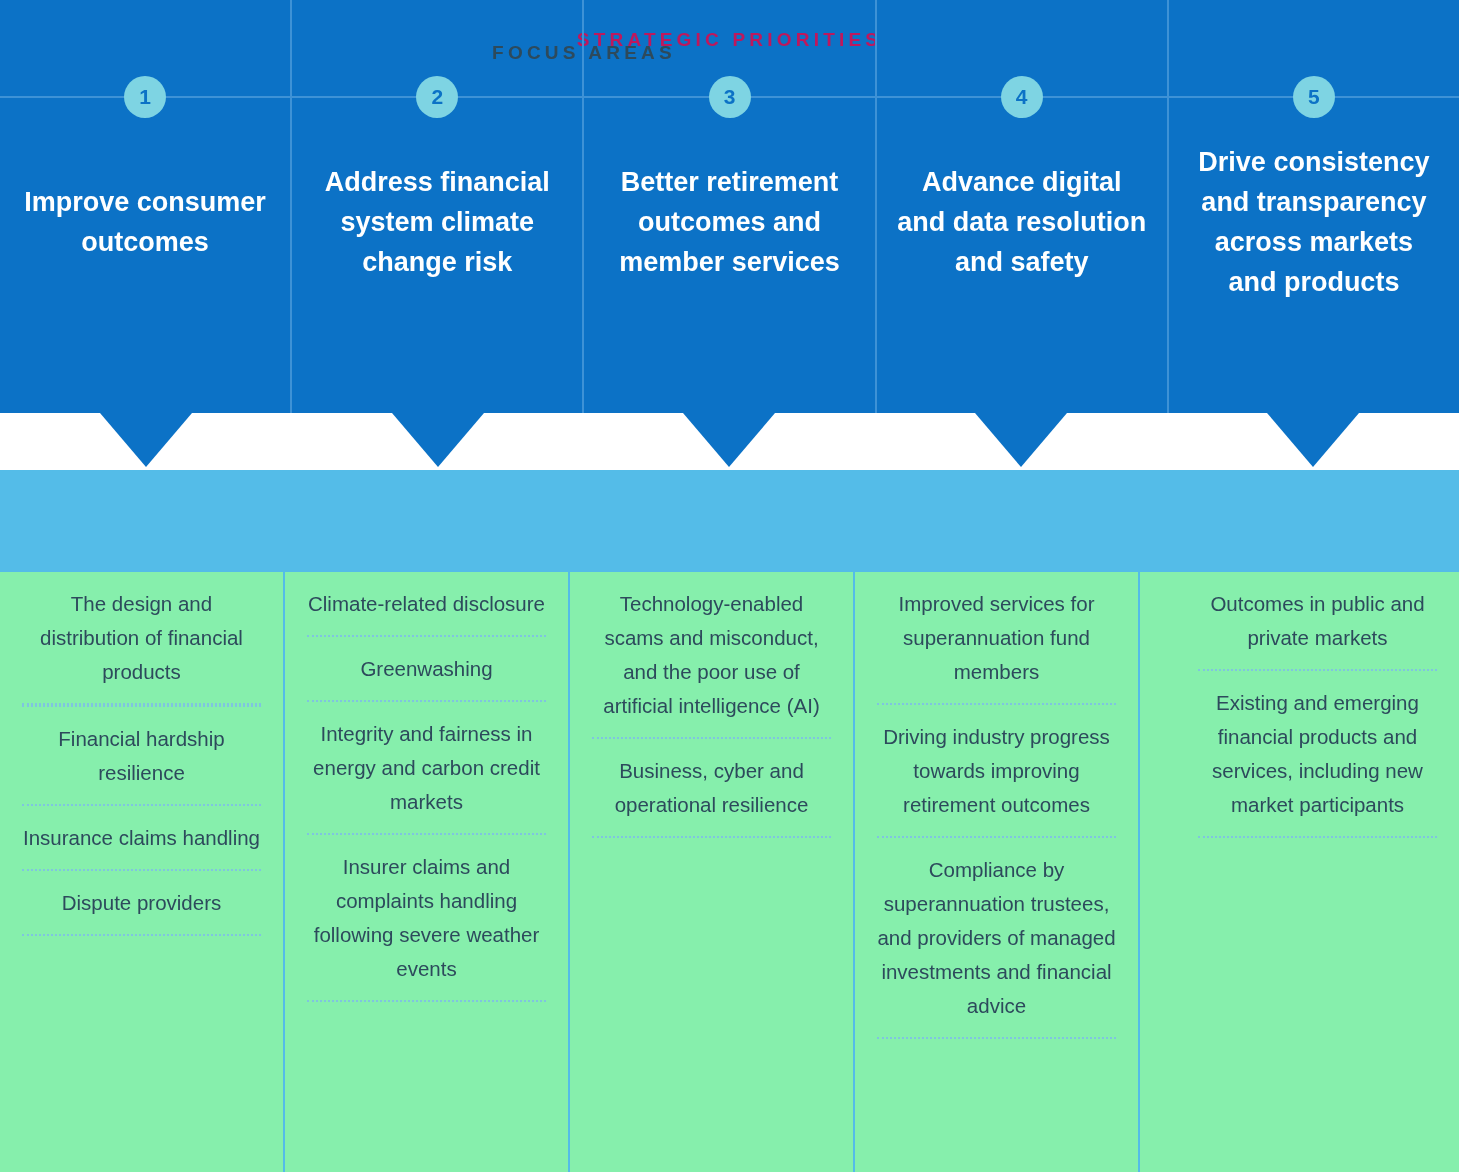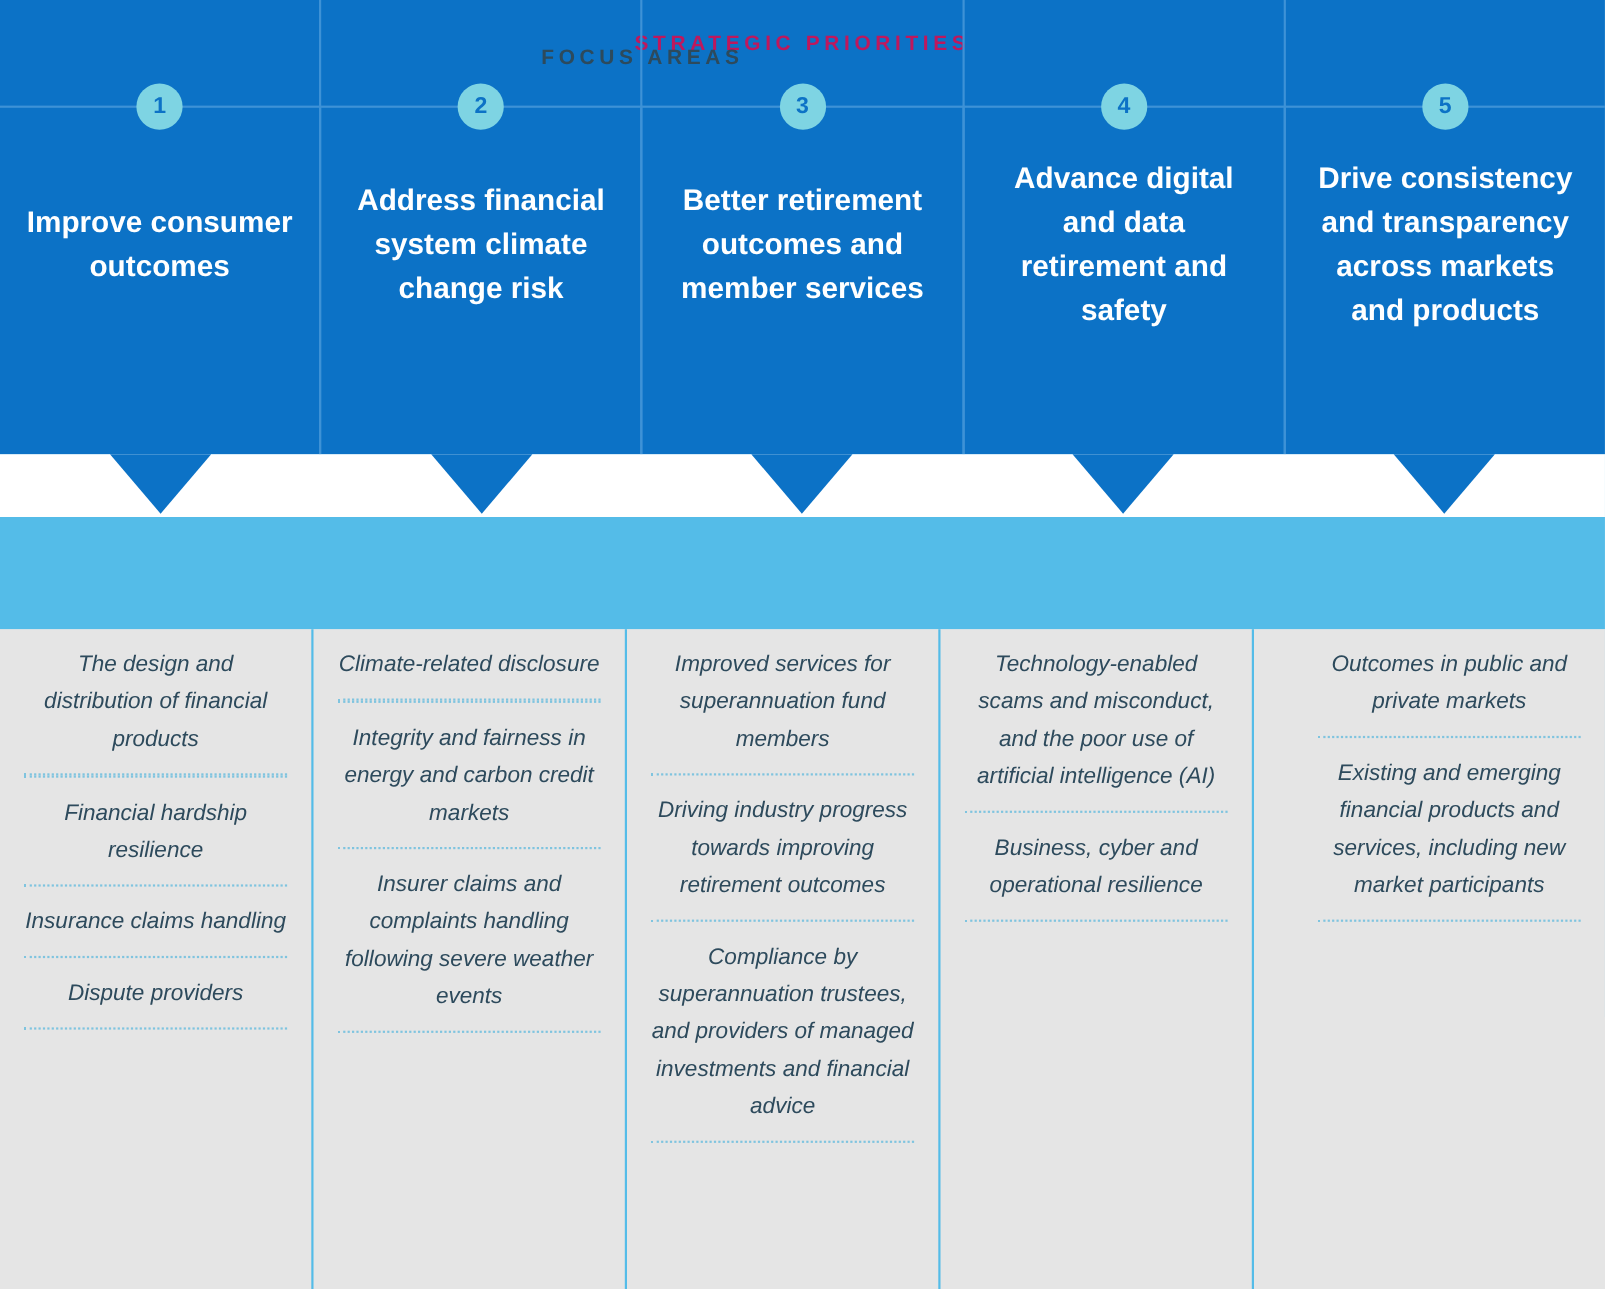--- a/index.html
+++ b/index.html
@@ -162,22 +162,21 @@
   }
 
   
   .focus-cols {
     position: absolute;
     left: 0;
     top: 572px;
     width: 1459px;
     height: 600px;
     display: flex;
-    background: #e5e5e5;
-    font-style: italic;
+    background: #86efac;
   }
   .focus-col {
     position: relative;
     flex: 1 1 0;
     box-sizing: border-box;
     border-right: 2px solid #54BCE8;
     padding: 0 18px;
   }
   .focus-col:last-child {
     border-right: none;
@@ -218,21 +217,21 @@
         <div class="priority-label">Address financial system climate change risk</div>
       </div>
       <div class="priority-col">
         <div class="col-divider"></div>
         <div class="num-badge">3</div>
         <div class="priority-label">Better retirement outcomes and member services</div>
       </div>
       <div class="priority-col">
         <div class="col-divider"></div>
         <div class="num-badge">4</div>
-        <div class="priority-label">Advance digital and data retirement and safety</div>
+        <div class="priority-label">Advance digital and data resolution and safety</div>
       </div>
       <div class="priority-col">
         <div class="num-badge">5</div>
         <div class="priority-label">Drive consistency and transparency across markets and products</div>
       </div>
     </div>
 
   <div class="gap-strip"></div>
   <div class="chevrons" id="chevrons">
       <div class="chevron-cell">
@@ -263,41 +262,42 @@
         <div class="focus-item">Financial hardship resilience</div>
         <div class="focus-sep"></div>
         <div class="focus-item">Insurance claims handling</div>
         <div class="focus-sep"></div>
         <div class="focus-item">Dispute providers</div>
         <div class="focus-sep"></div>
       </div>
       <div class="focus-col">
         <div class="focus-item">Climate-related disclosure</div>
         <div class="focus-sep"></div>
+        <div class="focus-item">Greenwashing</div>
         <div class="focus-sep"></div>
         <div class="focus-item">Integrity and fairness in energy and carbon credit markets</div>
         <div class="focus-sep"></div>
         <div class="focus-item">Insurer claims and complaints handling following severe weather events</div>
         <div class="focus-sep"></div>
       </div>
       <div class="focus-col">
+        <div class="focus-item">Technology-enabled scams and misconduct, and the poor use of artificial intelligence (AI)</div>
+        <div class="focus-sep"></div>
+        <div class="focus-item">Business, cyber and operational resilience</div>
+        <div class="focus-sep"></div>
+      </div>
+      <div class="focus-col">
         <div class="focus-item">Improved services for superannuation fund members</div>
         <div class="focus-sep"></div>
         <div class="focus-item">Driving industry progress towards improving retirement outcomes</div>
         <div class="focus-sep"></div>
         <div class="focus-item">Compliance by superannuation trustees, and providers of managed investments and financial advice</div>
         <div class="focus-sep"></div>
       </div>
       <div class="focus-col">
-        <div class="focus-item">Technology-enabled scams and misconduct, and the poor use of artificial intelligence (AI)</div>
-        <div class="focus-sep"></div>
-        <div class="focus-item">Business, cyber and operational resilience</div>
-        <div class="focus-sep"></div>
-      </div>
-      <div class="focus-col">
         <div class="focus-item">Outcomes in public and private markets</div>
         <div class="focus-sep"></div>
         <div class="focus-item">Existing and emerging financial products and services, including new market participants</div>
         <div class="focus-sep"></div>
       </div>
     </div>
 
 </div>
 
 </body></html>

